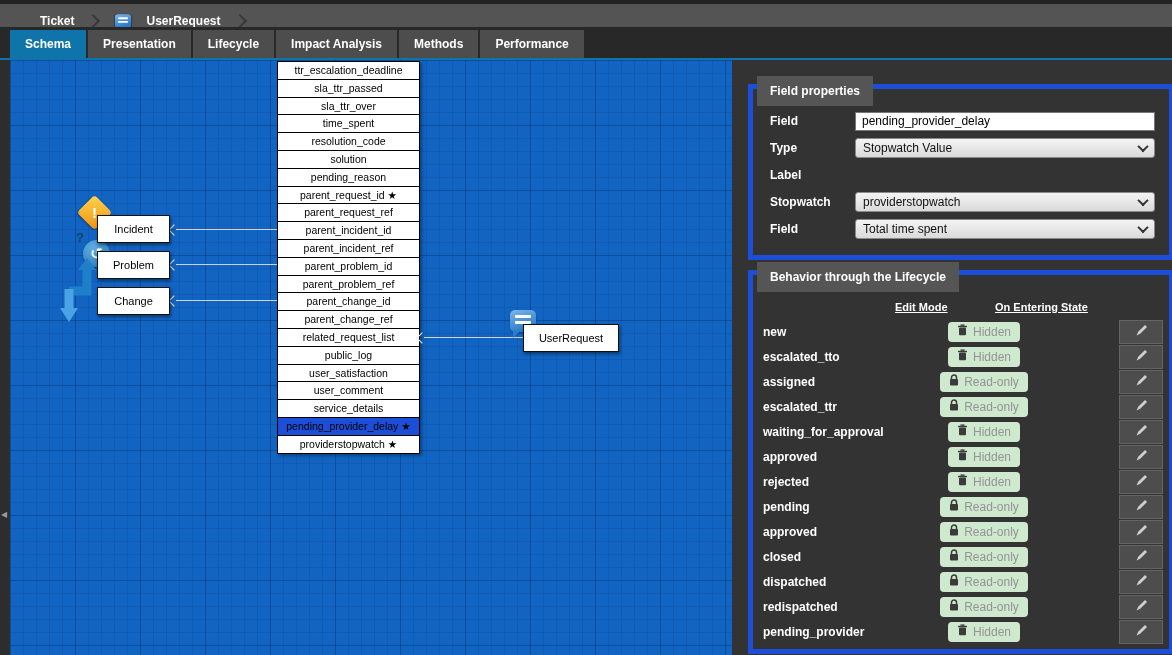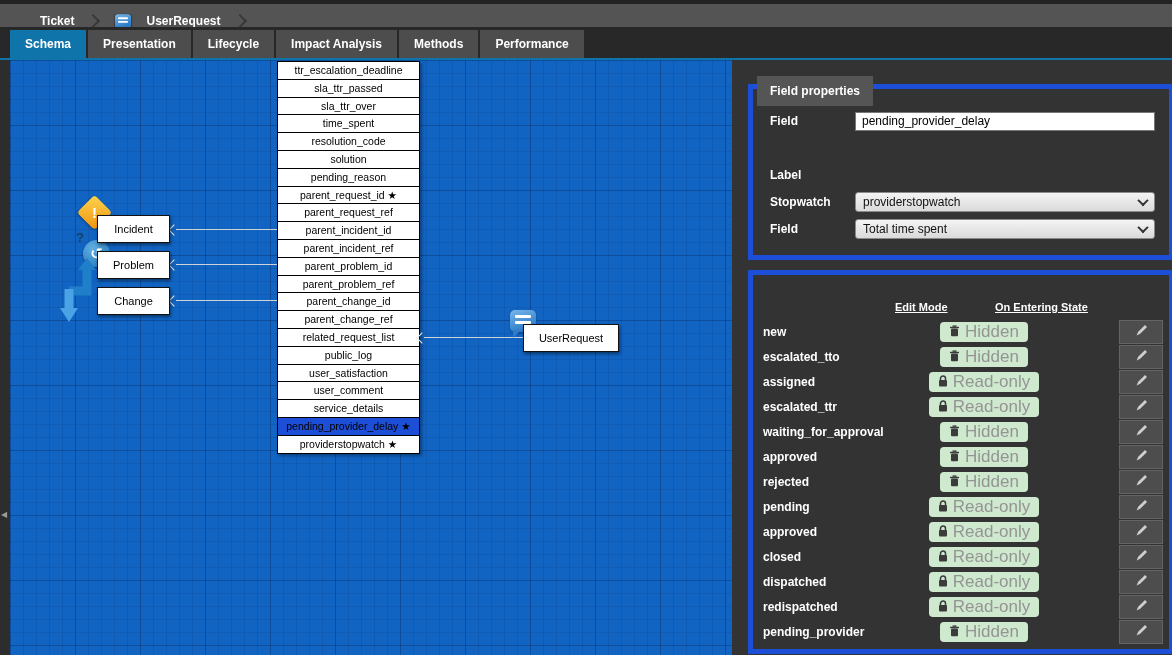--- a/index.html
+++ b/index.html
@@ -84,21 +84,21 @@
   .chev{margin-left:auto;width:6px;height:6px;border-right:2px solid #333;border-bottom:2px solid #333;
     transform:rotate(45deg) translate(-1px,-1px);flex:0 0 auto;}
   
   .col-hdr{position:absolute;top:26px;color:#fff;font-size:11px;font-weight:bold;text-align:left;text-decoration:underline;}
   .state-rows{position:absolute;top:44px;left:8px;right:6px;}
   .state-row{height:25px;display:flex;align-items:center;}
   .state-name{width:160px;color:#fff;font-weight:bold;font-size:12px;padding-left:2px;
     white-space:nowrap;flex:0 0 auto;}
   .pill-cell{width:122px;display:flex;justify-content:center;flex:0 0 auto;}
   .pill{display:inline-flex;align-items:center;gap:5px;background:#cfe9cf;border:none;
-    border-radius:4px;height:20px;padding:0 9px;font-size:17px;color:#949494;cursor:pointer;
+    border-radius:4px;height:20px;padding:0 9px;font-size:12px;color:#949494;cursor:pointer;
     font-family:inherit;}
   .enter-cell{flex:1;}
   .pencil-btn{width:44px;height:24px;background:#4d4d4d;border:1px solid #646464;
     display:flex;align-items:center;justify-content:center;cursor:pointer;flex:0 0 auto;}
 </style>
 </head>
 <body>
 
 <div class="topbar">
   <div class="crumbstrip">
@@ -190,40 +190,48 @@
   </div>
 </div>
 
 <div class="fieldset" style="left:748px;top:84px;width:416px;height:166px;">
   <div class="legend">Field properties</div>
 
   <div class="fp-row" style="top:22px;">
     <span class="fp-label">Field</span>
     <input class="text-input" value="pending_provider_delay" style="">
   </div>
+  <div class="fp-row" style="top:49px;">
+    <span class="fp-label">Type</span>
+    <div class="select">
+      <span>Stopwatch Value</span>
+      <span class="chev"></span>
+    </div>
+  </div>
   <div class="fp-row" style="top:76px;">
     <span class="fp-label">Label</span>
   </div>
   <div class="fp-row" style="top:103px;">
     <span class="fp-label">Stopwatch</span>
     <div class="select">
       <span>providerstopwatch</span>
       <span class="chev"></span>
     </div>
   </div>
   <div class="fp-row" style="top:130px;">
     <span class="fp-label">Field</span>
     <div class="select">
       <span>Total time spent</span>
       <span class="chev"></span>
     </div>
   </div>
 </div>
 
 <div class="fieldset" style="left:748px;top:270px;width:416px;height:374px;">
+  <div class="legend">Behavior through the Lifecycle</div>
   <div class="col-hdr" style="left:142px;width:126px;">Edit Mode</div>
   <div class="col-hdr" style="left:242px;width:140px;">On Entering State</div>
   <div class="state-rows" id="state-rows">
       <div class="state-row">
         <span class="state-name">new</span>
         <span class="pill-cell">
           <button class="pill">
             <span><svg width="11" height="12" viewBox="0 0 11 12">
                 <rect x="2" y="3.6" width="7" height="7.6" rx="1" fill="#3b3b3b"></rect>
                 <rect x="1" y="1.8" width="9" height="1.4" fill="#3b3b3b"></rect>

